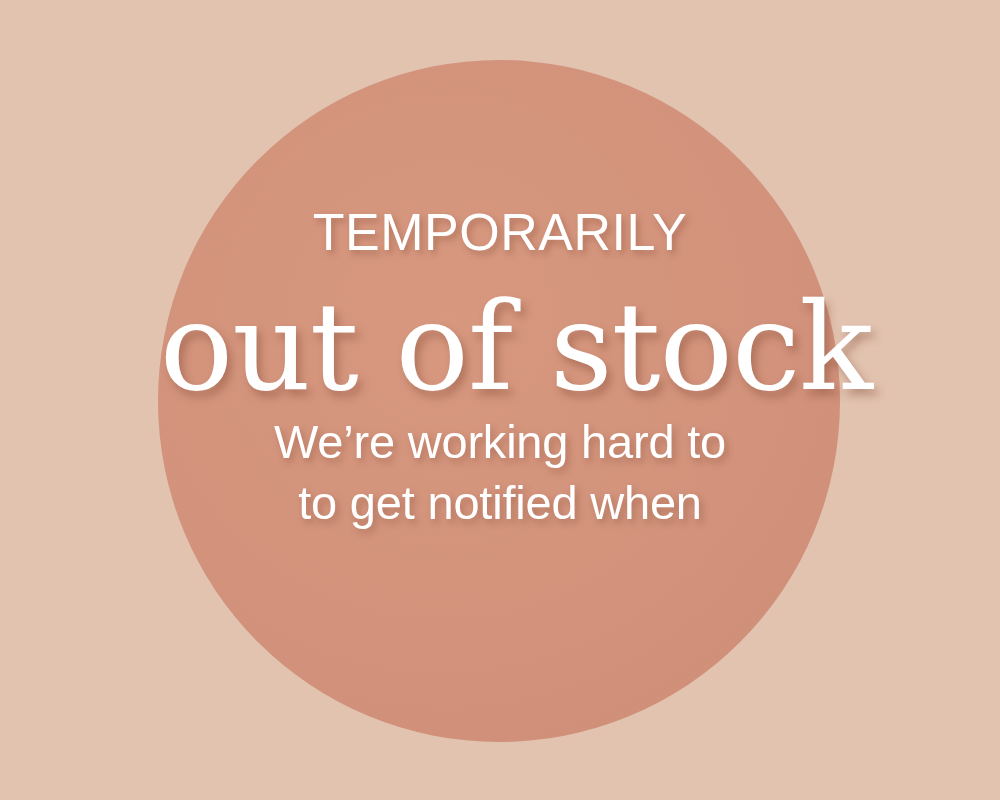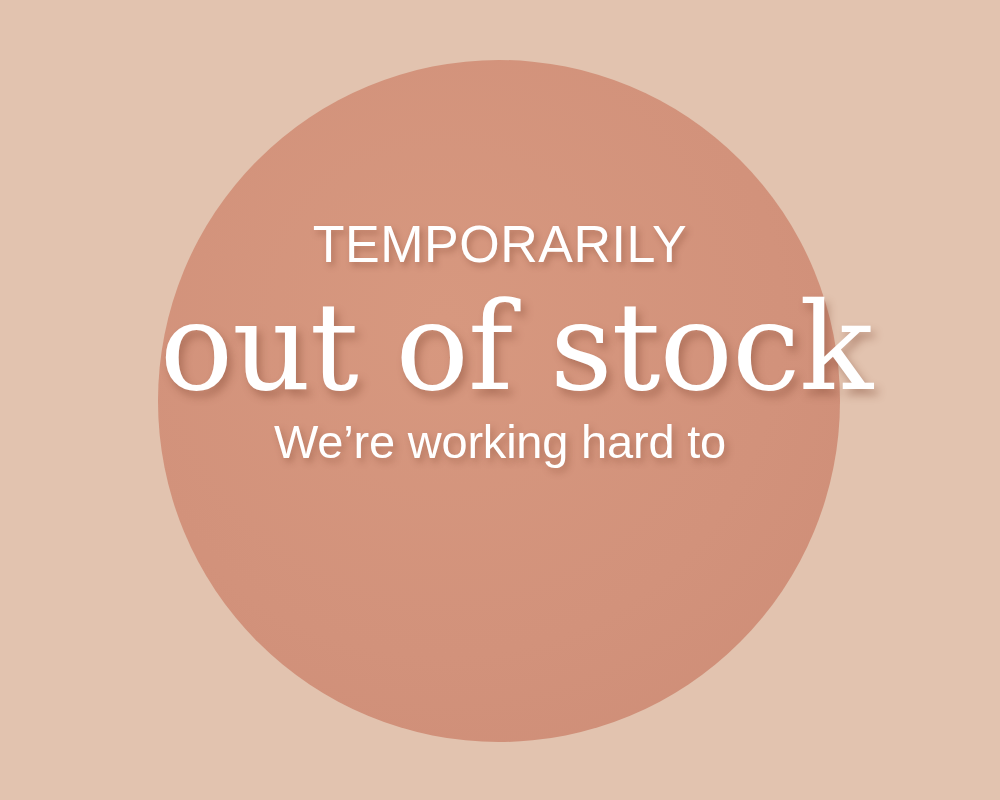--- a/index.html
+++ b/index.html
@@ -49,21 +49,21 @@
     flex-direction: column;
     align-items: center;
     justify-content: flex-start;
     text-align: center;
     color: #ffffff;
   }
 
   .eyebrow {
     margin: 0;
     position: absolute;
-    top: 216px;
+    top: 204px;
     left: 0;
     width: 1000px;
     font-family: "Liberation Sans", sans-serif;
     font-weight: 400;
     font-size: 52px;
     line-height: 56px;
     letter-spacing: 0.5px;
     color: #ffffff;
     text-shadow: 3px 4px 6px rgba(120, 62, 42, 0.38);
     -webkit-font-smoothing: antialiased;
@@ -111,16 +111,17 @@
   <div class="badge-circle" style="width: 682px; height: 682px; left: 158px; top: 60px;"></div>
 
   <div class="content">
 
     <div class="eyebrow">TEMPORARILY</div>
 
     <div class="headline">out of stock</div>
 
     <div class="body-copy">
       <span class="line">We’re working hard to</span>
+      <span class="line">to get notified when</span>
     </div>
 
   </div>
 </div>
 
 </body></html>

